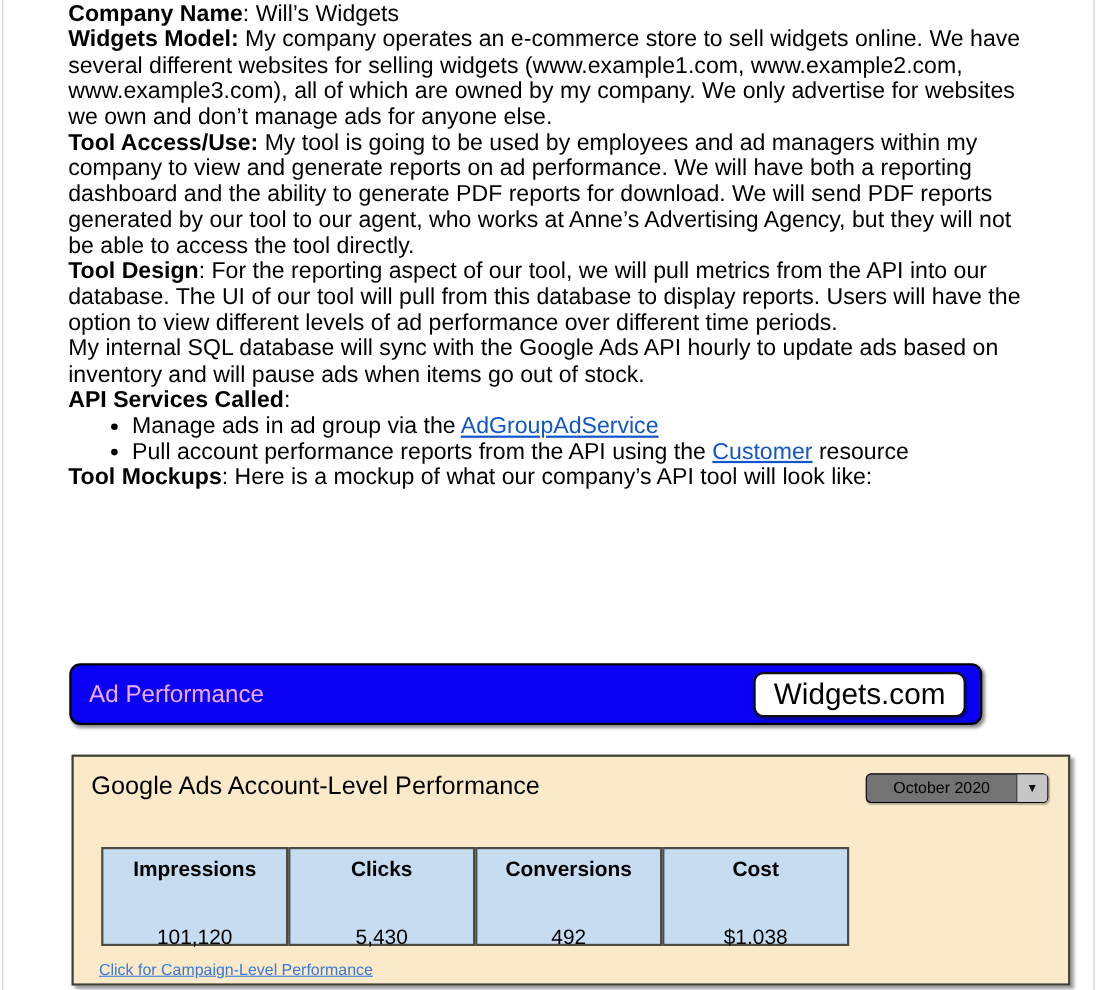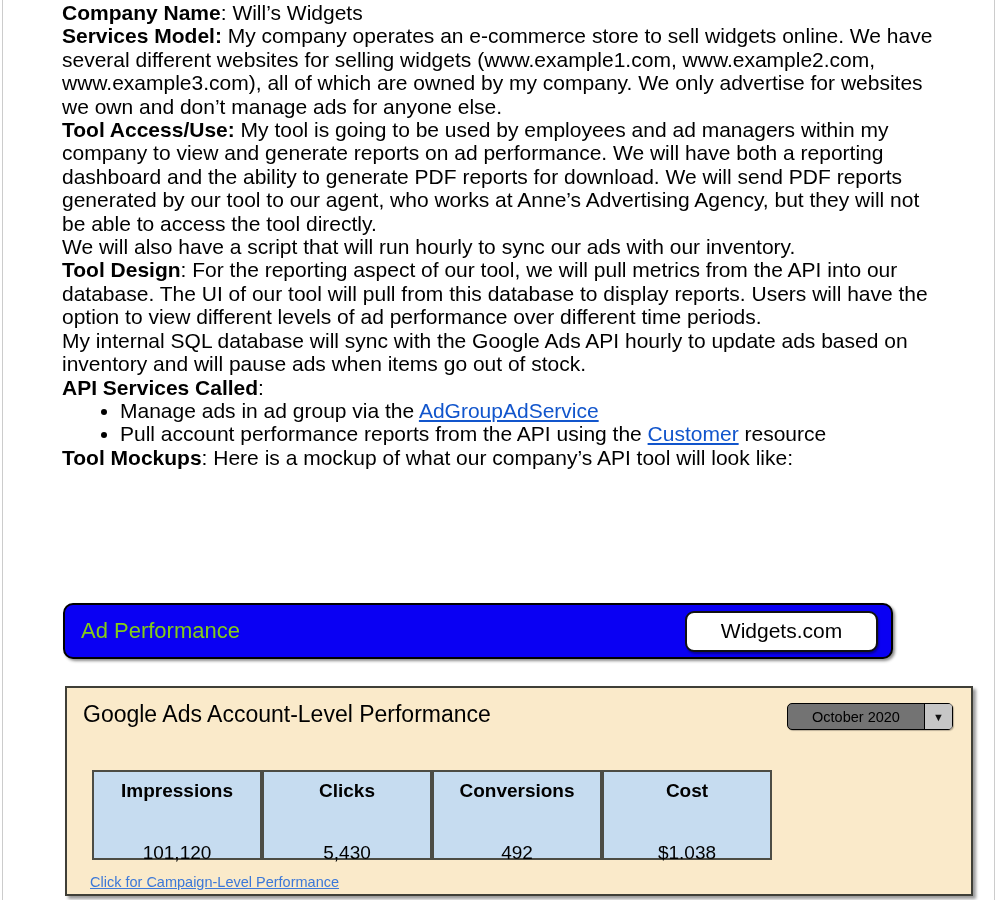--- a/index.html
+++ b/index.html
@@ -21,24 +21,24 @@
   .b{font-weight:bold;}
   .doc ul{margin:0;padding-left:58px;}
   .doc li{line-height:23.4px;}
   a.doclink{color:#1155cc;text-decoration:underline;cursor:pointer;}
 
   
   .banner{position:absolute;left:63px;top:603px;width:830px;height:56px;box-sizing:border-box;
           background:#0a00f3;border:2px solid #000;border-radius:10px;
           box-shadow:2px 2px 3px rgba(0,0,0,0.45);
           display:flex;align-items:center;justify-content:space-between;padding:0 13px 0 16px;}
-  .banner-title{color:#84cc16;font-size:22px;}
+  .banner-title{color:#f0abfc;font-size:22px;}
   .site-btn{width:193px;height:41px;background:#ffffff;border:2px solid #111;border-radius:9px;
             box-shadow:1px 2px 2px rgba(0,0,0,0.35);display:flex;align-items:center;justify-content:center;
-            font-size:21px;color:#000;cursor:pointer;box-sizing:border-box;}
+            font-size:27px;color:#000;cursor:pointer;box-sizing:border-box;}
 
   
   .panel{position:absolute;left:65px;top:686px;width:908px;height:210px;box-sizing:border-box;
          background:#faeaca;border:2px solid #3f3f37;box-shadow:3px 3px 3px rgba(0,0,0,0.4);}
   .panel-title{position:absolute;left:16px;top:13px;font-size:23px;}
   .date-select{position:absolute;right:18px;top:15px;width:166px;height:27px;box-sizing:border-box;
                background:#737373;border:1.5px solid #000;border-radius:5px;
                display:flex;align-items:stretch;cursor:pointer;box-shadow:1px 1px 1px rgba(0,0,0,0.25);}
   .date-value{flex:1;display:flex;align-items:center;justify-content:center;font-size:14.5px;}
   .date-btn{width:27px;background:#c6c6c6;border-left:1.5px solid #000;border-radius:0 3px 3px 0;
@@ -56,24 +56,24 @@
 </head>
 <body>
 
 <div class="page">
   <div class="edge edge-left"></div>
   <div class="edge edge-right"></div>
 
   <div class="doc">
     <p class="p-company"><span class="b">Company Name</span><span>: Will’s Widgets</span></p>
 
-    <p class="p-business"><span class="b">Services Model:</span><span> My company operates an e-commerce store to sell widgets online. We have several different websites for selling widgets (www.example1.com, www.example2.com, www.example3.com), all of which are owned by my company. We only advertise for websites we own and don’t manage ads for anyone else.</span></p>
+    <p class="p-business"><span class="b">Widgets Model:</span><span> My company operates an e-commerce store to sell widgets online. We have several different websites for selling widgets (www.example1.com, www.example2.com, www.example3.com), all of which are owned by my company. We only advertise for websites we own and don’t manage ads for anyone else.</span></p>
 
     <p class="p-access"><span class="b">Tool Access/Use:</span><span> My tool is going to be used by employees and ad managers within my company to view and generate reports on ad performance. We will have both a reporting dashboard and the ability to generate PDF reports for download. We will send PDF reports generated by our tool to our agent, who works at Anne’s Advertising Agency, but they will not be able to access the tool directly.</span><br>
-    <span>We will also have a script that will run hourly to sync our ads with our inventory.</span></p>
+    </p>
 
     <p class="p-design"><span class="b">Tool Design</span><span>: For the reporting aspect of our tool, we will pull metrics from the API into our database. The UI of our tool will pull from this database to display reports. Users will have the option to view different levels of ad performance over different time periods.</span></p>
 
     <p class="p-sql"><span>My internal SQL database will sync with the Google Ads API hourly to update ads based on inventory and will pause ads when items go out of stock.</span></p>
 
     <p class="p-api"><span class="b">API Services Called</span><span>:</span></p>
 
     <ul>
       <li><span>Manage ads in ad group via the </span><a class="doclink">AdGroupAdService</a><span></span></li>
       <li><span>Pull account performance reports from the API using the </span><a class="doclink">Customer</a><span> resource</span></li>

